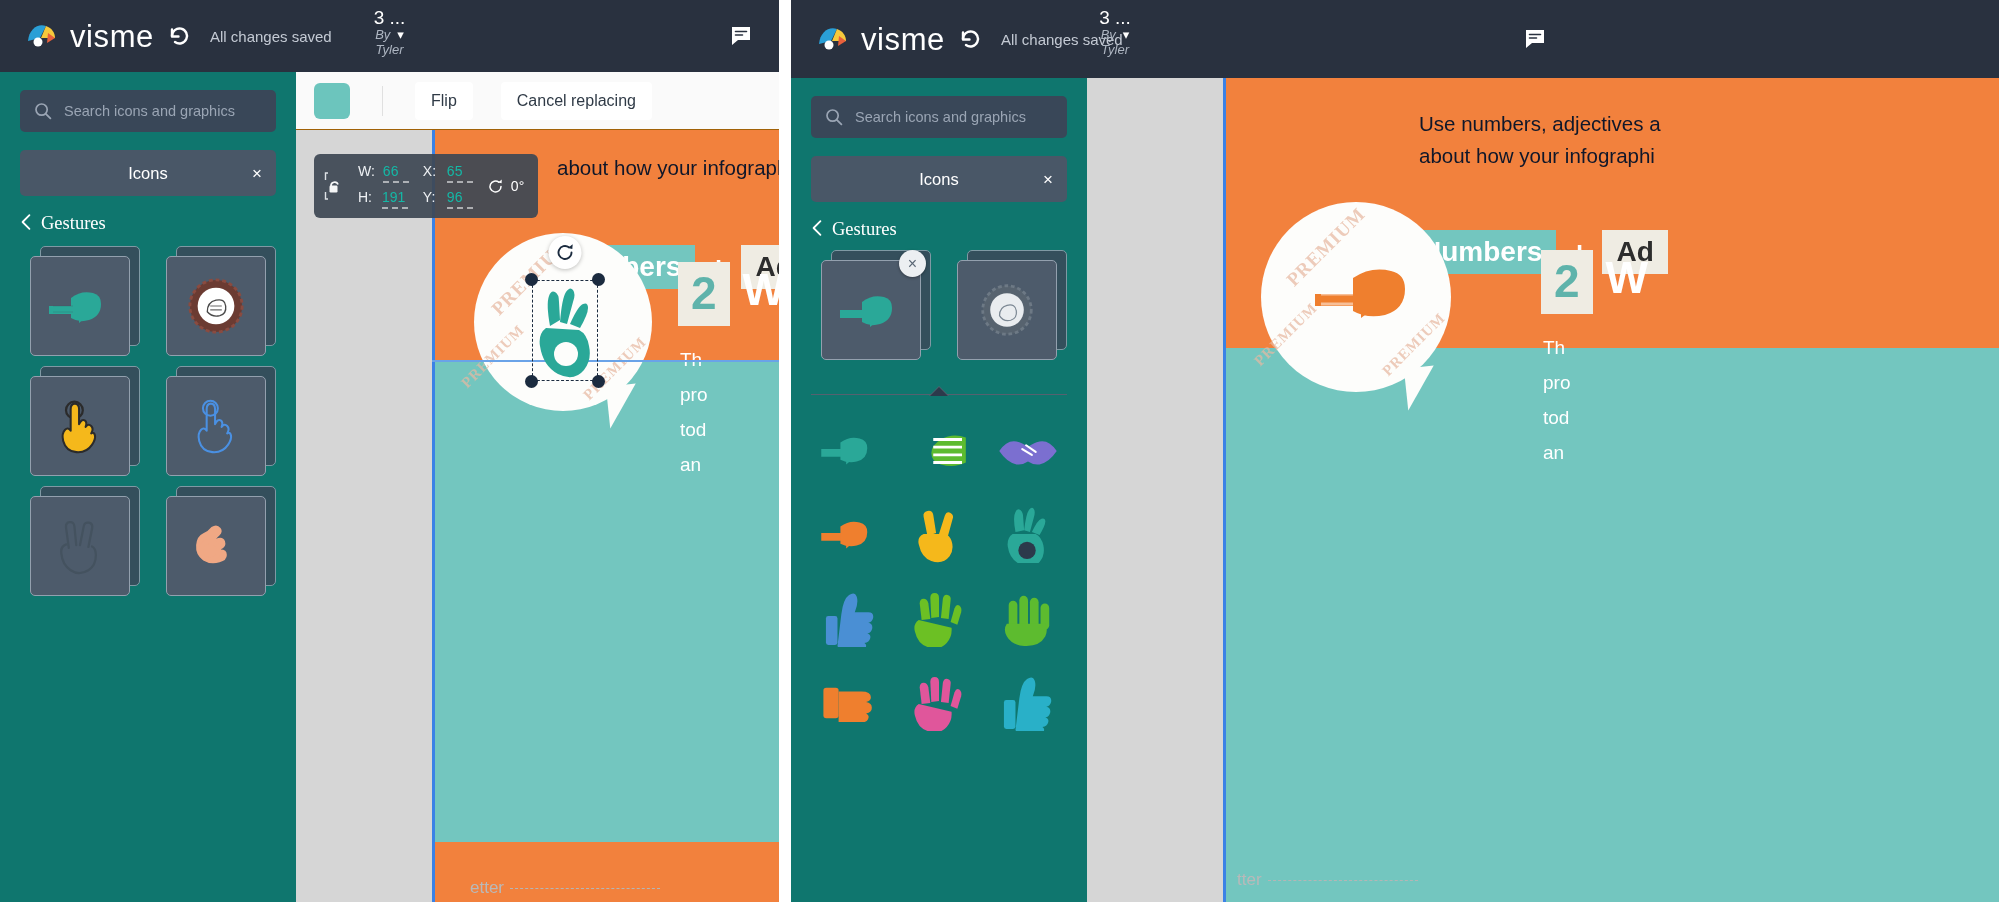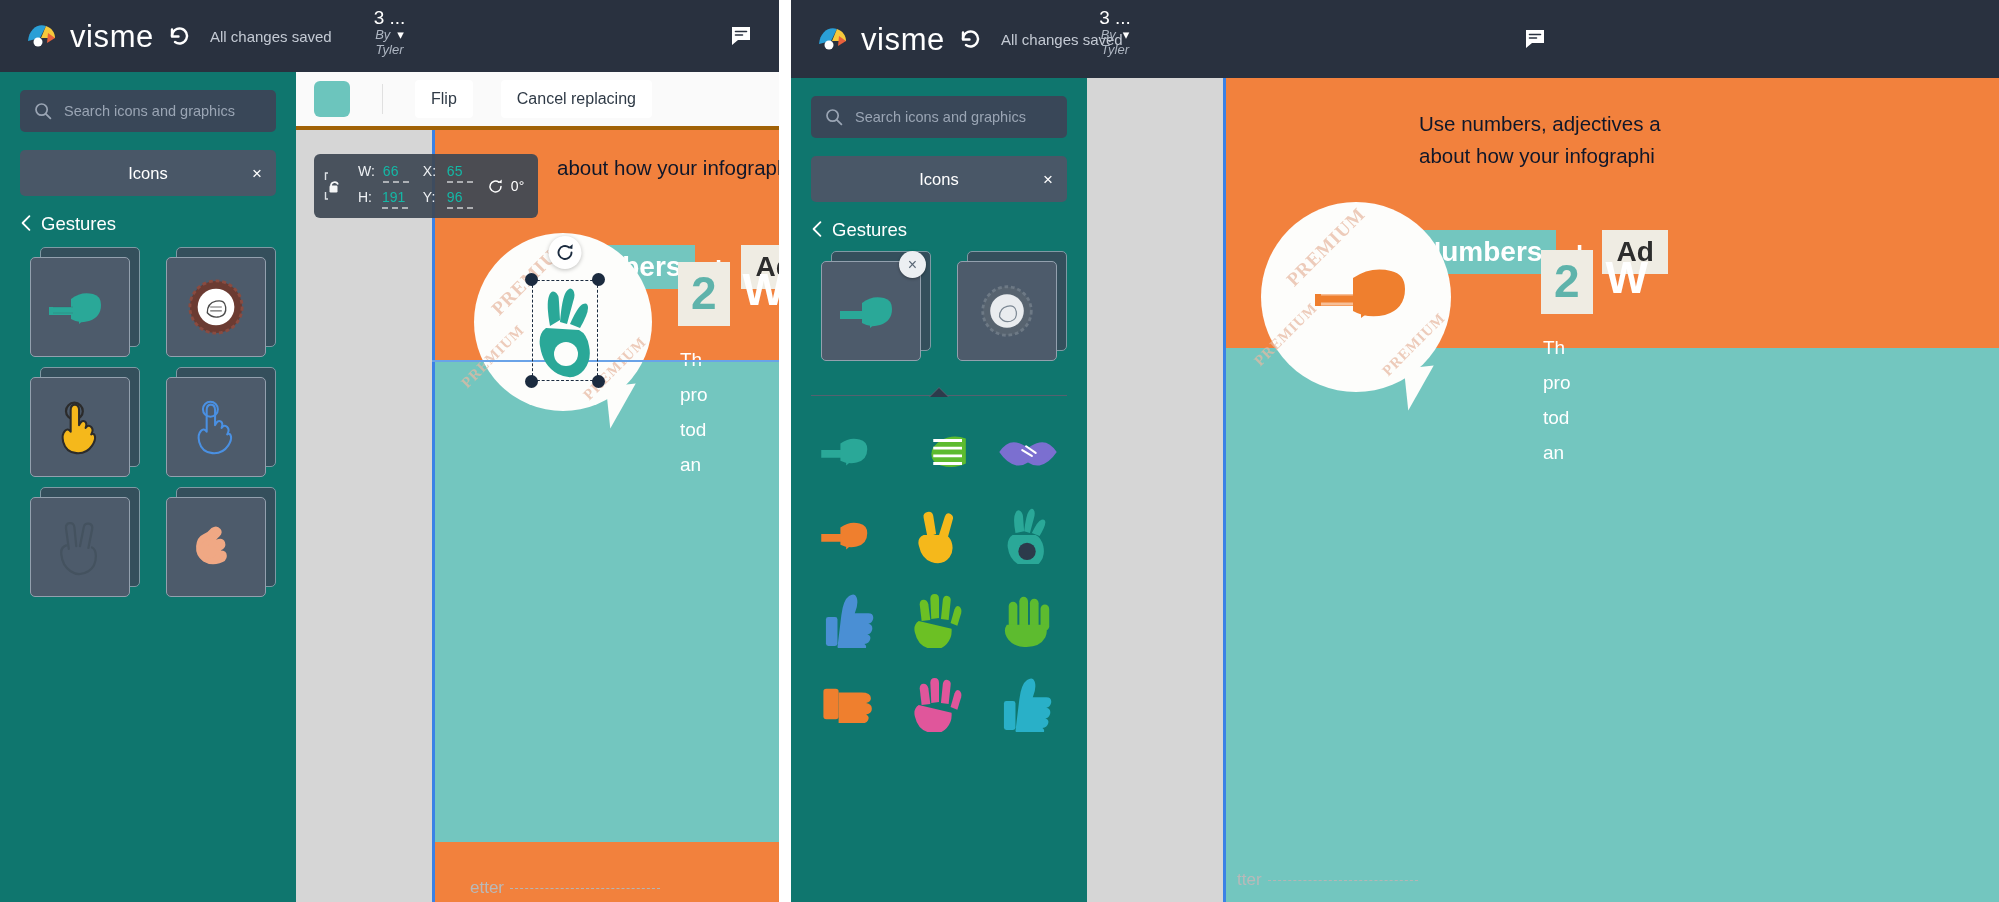--- a/index.html
+++ b/index.html
@@ -48,21 +48,21 @@
     display:flex; align-items:center; padding: 0 14px; gap: 12px;
   }
   .search-box .sicon { width:18px; height:18px; color:#9aa5b4; flex:none; }
   .search-box .sph { color:#9aa5b4; font-size: 14.5px; }
   .cat-pill {
     margin-top: 18px; height: 46px; background:#495767; border-radius: 5px;
     display:flex; align-items:center; justify-content:center; position:relative;
   }
   .cat-pill .label { color:#fff; font-size: 16.5px; }
   .cat-pill .closex { position:absolute; right: 14px; top:50%; transform:translateY(-50%); color:#fff; font-size: 17px; line-height:1; }
-  .crumb { margin-top: 17px; display:flex; align-items:center; gap: 9px; }
+  .crumb { margin-top: 17px; display:flex; align-items:center; gap: 9px; font-family: Liberation Serif, serif; }
   .crumb .chev { color:#fff; font-size: 19px; line-height:1; font-weight:300; }
   .crumb .label { color:#fff; font-size: 18.5px; }
 
   
   .card-grid { margin-top: 22px; display:grid; grid-template-columns: repeat(2, 1fr); gap: 20px 16px; }
   .stackcard { position:relative; width: 100px; height: 100px; margin-left: 10px; }
   .stackcard .sheet {
     position:absolute; border:1.6px solid #93a0ae; border-radius:5px;
     background:#4c5a6a;
   }
@@ -88,21 +88,21 @@
   }
   .flat-grid { margin-top: 16px; display:grid; grid-template-columns: repeat(3, 1fr); gap: 18px 10px; }
   .flat-grid .gcell { height: 66px; display:flex; align-items:center; justify-content:center; font-size: 50px; line-height:1; }
 
   
   .canvas-area { flex:1; position:relative; background:#d6d6d6; overflow:hidden; }
 
   .edit-toolbar {
     position:absolute; left:0; right:0; top:0; height: 58px; background:#fafafa;
     display:flex; align-items:center; padding-left: 18px; gap: 16px; z-index: 20;
-    border-bottom: 4px solid #a16207;
+    border-bottom: 1px solid #a16207;
   }
   .edit-toolbar .swatch { width: 36px; height:36px; border-radius:6px; background:#6cc5bd; flex:none; }
   .edit-toolbar .vsep { width:1px; height: 30px; background:#e0e0e0; margin: 0 16px; }
   .edit-toolbar .tbtn { height: 38px; padding: 0 16px; display:flex; align-items:center; background:#fff; border-radius:4px; color:#2f3a46; font-size: 16px; }
   .edit-toolbar .tbtn + .tbtn { margin-left: 12px; }
 
   
   .xf-panel {
     position:absolute; z-index: 22; left: 18px; top: 82px;
     background: rgba(62,72,84,0.93); border-radius: 6px;

